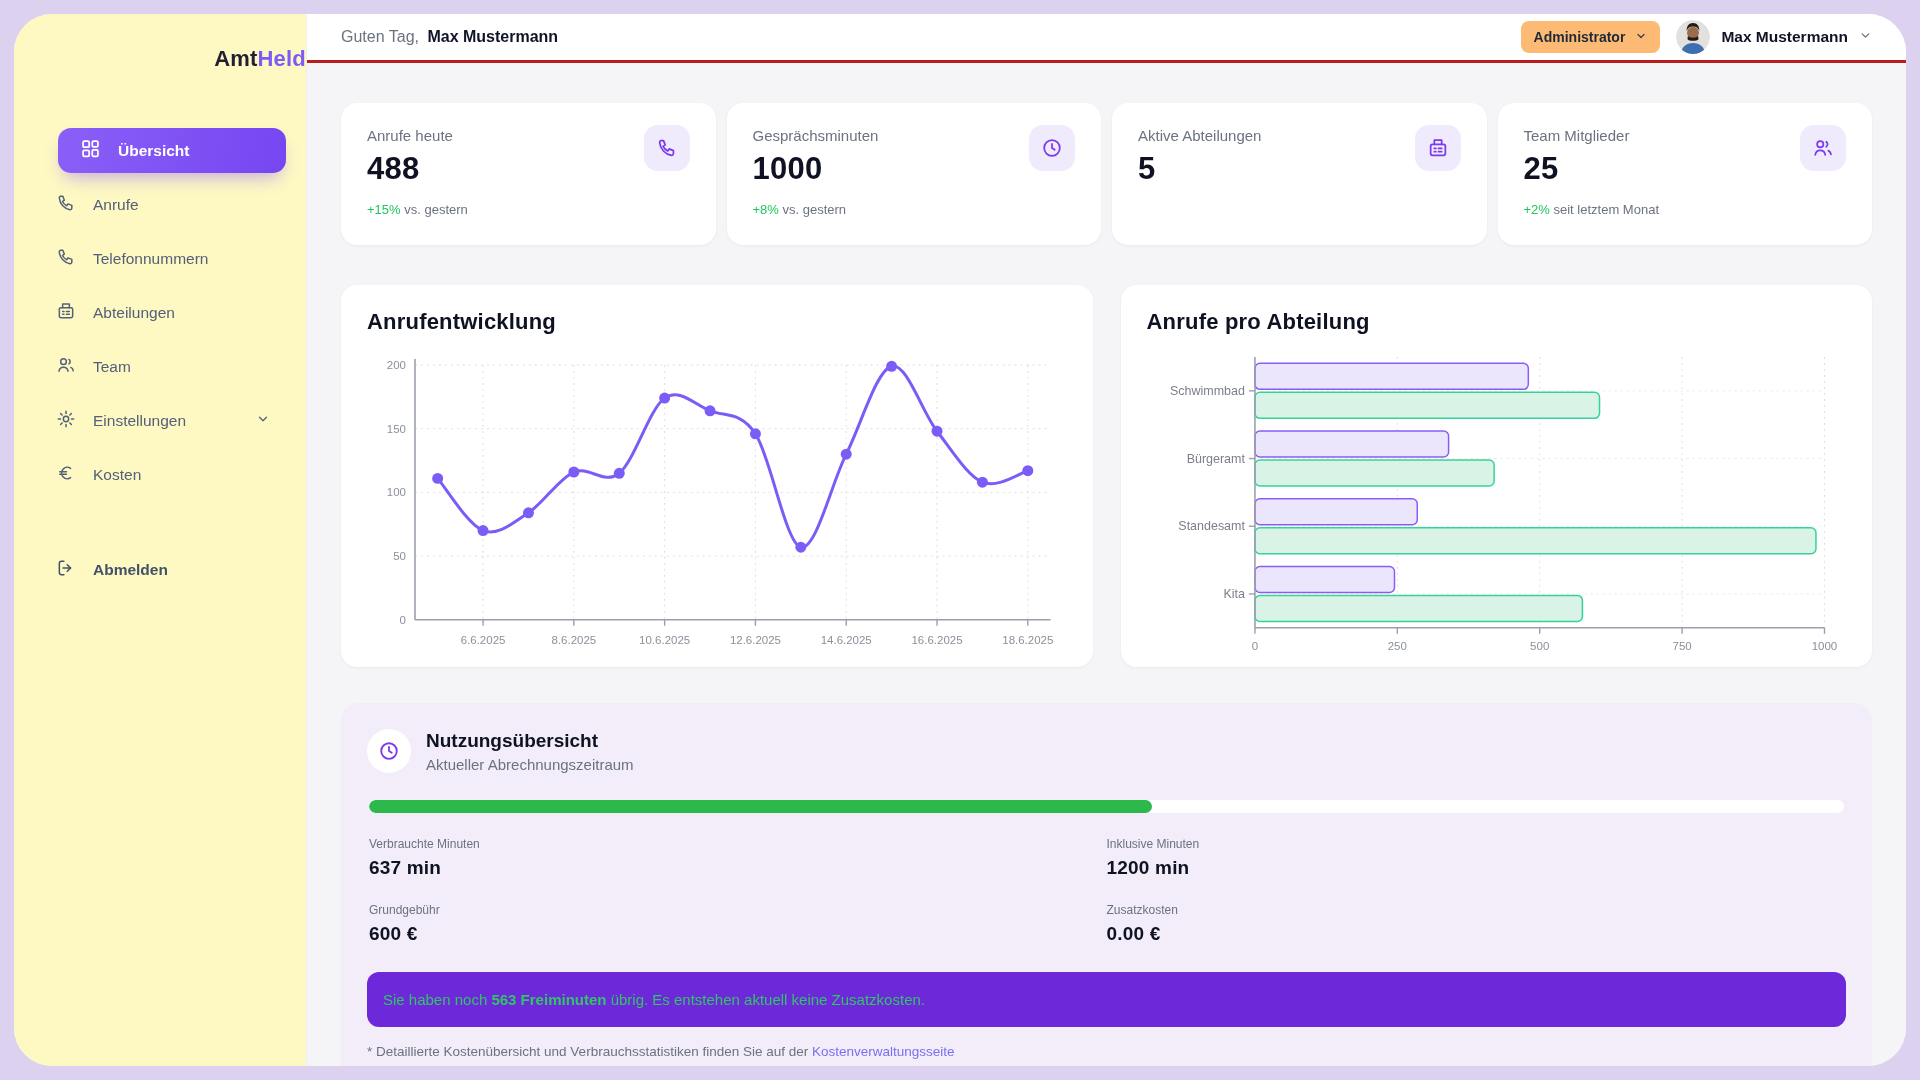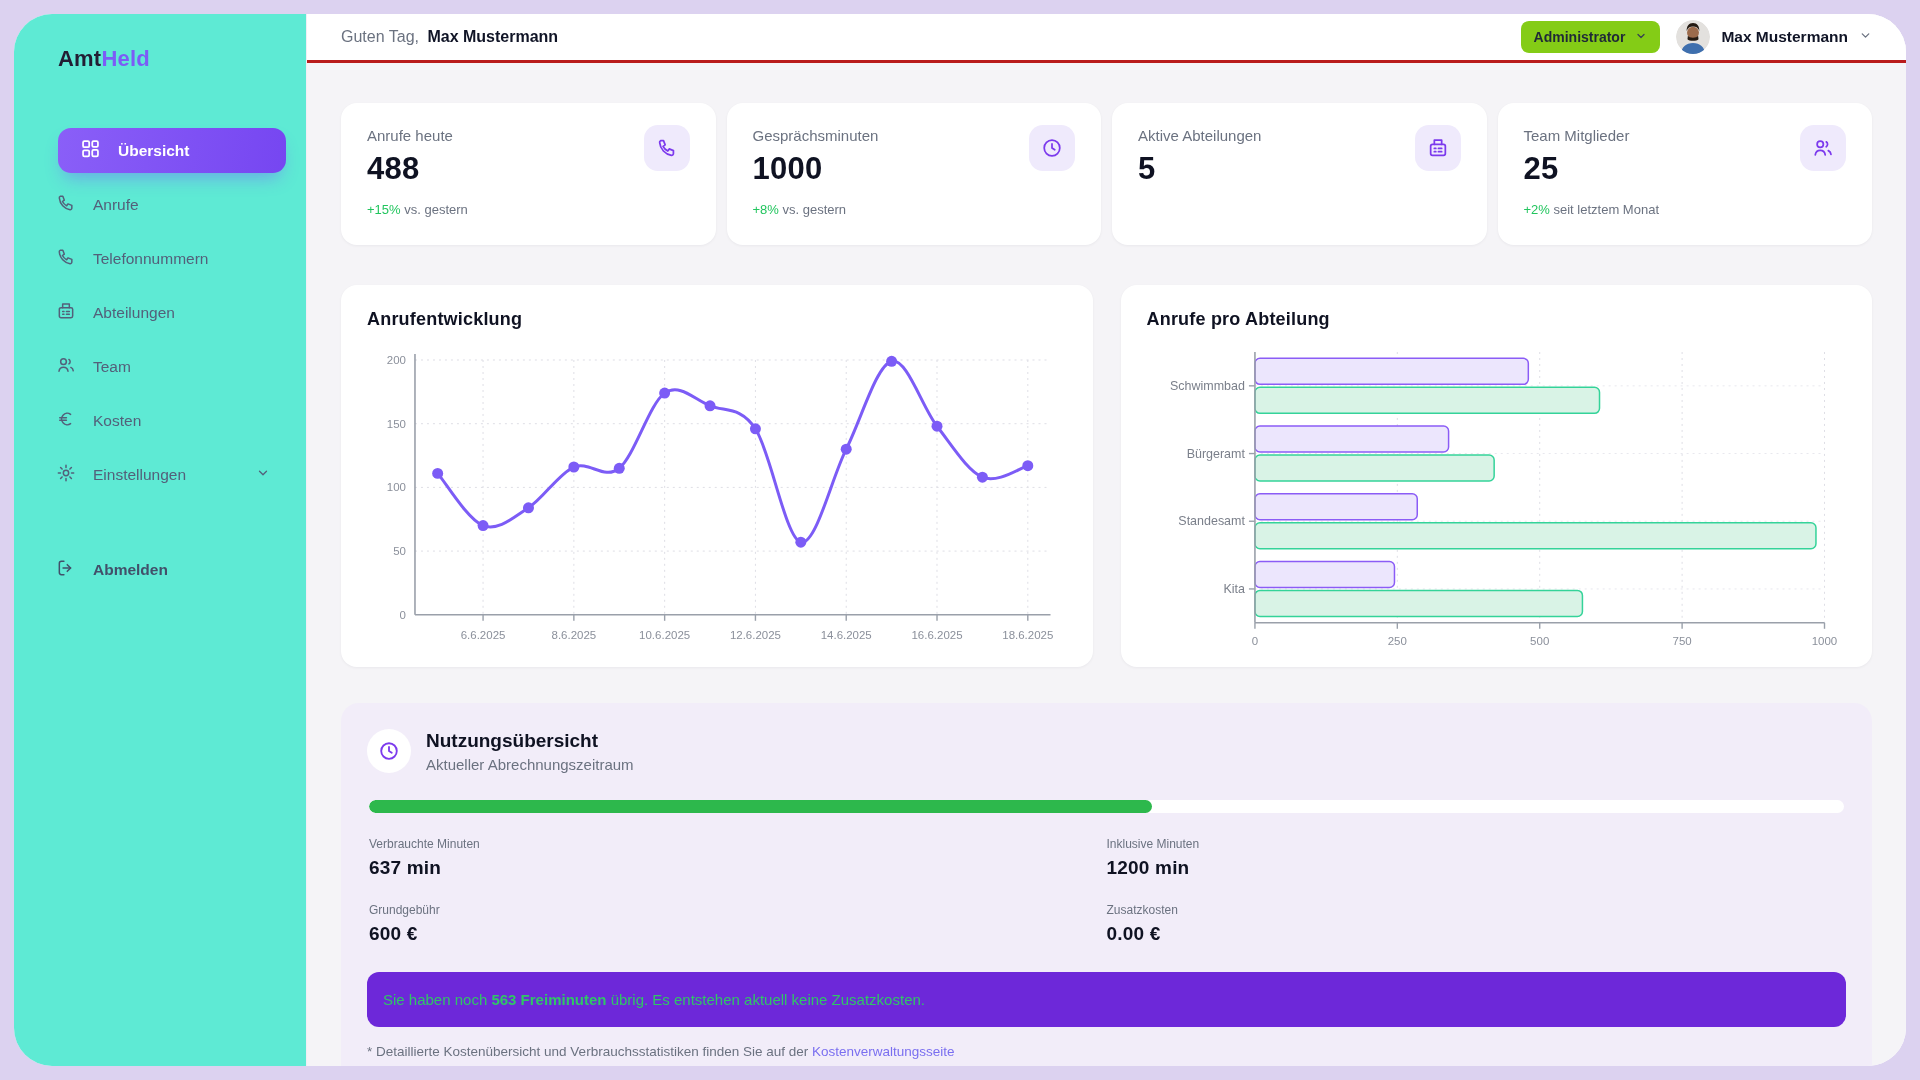--- a/index.html
+++ b/index.html
@@ -2,41 +2,41 @@
 <html><head>
 <meta charset="utf-8">
 <style>
   * { margin:0; padding:0; box-sizing:border-box; }
   html,body { width:1920px; height:1080px; overflow:hidden; }
   body { background:#dcd2f0; font-family:"Liberation Sans", sans-serif; color:#0f1222; }
 
   .frame { position:absolute; inset:14px; background:#fff; border-radius:38px; display:flex; overflow:hidden; }
 
   
-  .sidebar { width:293px; flex-shrink:0; background:#5eead4; border-right:1px solid #f0eef5; display:flex; flex-direction:column; }
+  .sidebar { width:293px; flex-shrink:0; background:#fef9c3; border-right:1px solid #f0eef5; display:flex; flex-direction:column;text-align:right; }
   .logo { padding:32px 0 0 44px; font-size:22px; font-weight:600; letter-spacing:.2px; }
   .logo .amt { color:#221e33; }
   .logo .held { color:#7c5cf6; }
   nav { margin-top:56px; }
   .nav-item { display:flex; align-items:center; gap:17px; height:45px; margin:0 20px 9px 20px; padding:0 16px 0 22px;
               border-radius:13px; color:#53607a; font-size:15.5px; font-weight:500; cursor:pointer; }
   .nav-item svg { flex-shrink:0; }
   .nav-item.active { background:linear-gradient(100deg,#8a5ff8 0%,#7646f1 100%); color:#fff; font-weight:600;
                      box-shadow:0 10px 18px -6px rgba(124,77,255,.45);margin-left:44px; }
   .nav-item .spacer { flex:1; }
   .nav-item.logout { margin-top:50px; font-weight:600; color:#42506a; }
 
   
   .main { flex:1; display:flex; flex-direction:column; background:#f5f4f7; min-width:0; }
   .topbar { height:49px; background:#fff; border-bottom:3px solid #b91c1c; display:flex; align-items:center;
             justify-content:space-between; padding:0 34px; flex-shrink:0; }
   .greeting { font-size:16px; color:#6b7280; }
   .greeting b { color:#101426; font-weight:700; margin-left:4px; }
   .top-right { display:flex; align-items:center; gap:16px; }
-  .role-select { display:flex; align-items:center; gap:10px; background:#84cc16; border-radius:8px; padding:8px 13px;
+  .role-select { display:flex; align-items:center; gap:10px; background:#fdba74; border-radius:8px; padding:8px 13px;
                  font-size:14px; font-weight:600; color:#1f2937; cursor:pointer; }
   .user-chip { display:flex; align-items:center; gap:11px; cursor:pointer; }
   .avatar { width:34px; height:34px; border-radius:50%; overflow:hidden; flex-shrink:0; }
   .user-name { font-size:15.5px; font-weight:700; color:#101426; }
 
   .content { flex:1; padding:24px 34px; overflow:hidden; }
 
   
   .stats { display:grid; grid-template-columns:repeat(4,1fr); gap:11px; margin-top:16px; }
   .stat-card { position:relative; background:#fff; border-radius:16px; padding:24px 26px; min-height:142px;
@@ -44,21 +44,21 @@
   .stat-title { font-size:15px; color:#6b7280; }
   .stat-value { font-size:31px; font-weight:800; color:#0f1222; margin-top:7px; letter-spacing:.3px; }
   .stat-delta { font-size:13px; color:#6b7280; margin-top:15px; }
   .green { color:#22c55e; }
   .icon-tile { position:absolute; top:22px; right:26px; width:46px; height:46px; border-radius:14px;
                background:#efeafc; color:#7c3aed; display:flex; align-items:center; justify-content:center; }
 
   
   .charts { display:grid; grid-template-columns:1fr 1fr; gap:28px; margin-top:40px; }
   .chart-card { background:#fff; border-radius:16px; padding:24px 26px; height:382px; box-shadow:0 1px 3px rgba(17,12,46,.05); }
-  .chart-title { font-size:18px; font-weight:800; color:#0f1222; letter-spacing:.2px; }
+  .chart-title { font-size:22px; font-weight:800; color:#0f1222; letter-spacing:.2px; }
   .chart-box { margin-top:14px; }
   .chart-box svg { width:100%; height:auto; display:block; }
 
   
   .usage { margin-top:36px; background:#f2edf9; border-radius:18px; padding:26px; }
   .usage-head { display:flex; align-items:center; gap:15px; }
   .usage-icon { width:44px; height:44px; border-radius:50%; background:#fff; color:#7c3aed; display:flex;
                 align-items:center; justify-content:center; }
   .usage-title { font-size:19px; font-weight:800; }
   .usage-sub { font-size:15px; color:#6b7280; margin-top:4px; }
@@ -126,40 +126,40 @@
               <path d="M3.6 19.5c.4-3 2.6-4.8 5.4-4.8s5 1.8 5.4 4.8"></path>
               <path d="M15.5 5.3a3.2 3.2 0 0 1 0 5.4"></path>
               <path d="M17.8 14.9c1.7.8 2.7 2.2 2.9 4.1"></path>
             </svg>
         </span>
         <span>Team</span>
       </div>
       <div class="nav-item">
         <span>
           <svg width="20" height="20" viewBox="0 0 24 24" fill="none" stroke="currentColor" stroke-width="1.8" stroke-linecap="round" stroke-linejoin="round">
+              <circle cx="12" cy="12" r="3.2"></circle>
+              <path d="M12 2.8v2.6M12 18.6v2.6M2.8 12h2.6M18.6 12h2.6M5.5 5.5l1.8 1.8M16.7 16.7l1.8 1.8M5.5 18.5l1.8-1.8M16.7 7.3l1.8-1.8"></path>
+            </svg>
+        </span>
+        <span>Einstellungen</span>
+        <span class="spacer"></span>
+        <span>
+          <svg width="14" height="14" viewBox="0 0 24 24" fill="none" stroke="currentColor" stroke-width="2.2" stroke-linecap="round" stroke-linejoin="round">
+              <path d="M6 9l6 6 6-6"></path>
+            </svg>
+        </span>
+      </div>
+      <div class="nav-item">
+        <span>
+          <svg width="20" height="20" viewBox="0 0 24 24" fill="none" stroke="currentColor" stroke-width="1.8" stroke-linecap="round" stroke-linejoin="round">
               <path d="M17.5 6.5a6.8 6.8 0 1 0 0 11"></path>
               <path d="M4.5 10.5h8M4.5 13.5h8"></path>
             </svg>
         </span>
         <span>Kosten</span>
-      </div>
-      <div class="nav-item">
-        <span>
-          <svg width="20" height="20" viewBox="0 0 24 24" fill="none" stroke="currentColor" stroke-width="1.8" stroke-linecap="round" stroke-linejoin="round">
-              <circle cx="12" cy="12" r="3.2"></circle>
-              <path d="M12 2.8v2.6M12 18.6v2.6M2.8 12h2.6M18.6 12h2.6M5.5 5.5l1.8 1.8M16.7 16.7l1.8 1.8M5.5 18.5l1.8-1.8M16.7 7.3l1.8-1.8"></path>
-            </svg>
-        </span>
-        <span>Einstellungen</span>
-        <span class="spacer"></span>
-        <span>
-          <svg width="14" height="14" viewBox="0 0 24 24" fill="none" stroke="currentColor" stroke-width="2.2" stroke-linecap="round" stroke-linejoin="round">
-              <path d="M6 9l6 6 6-6"></path>
-            </svg>
-        </span>
       </div>
       <div class="nav-item logout">
         <span>
           <svg width="20" height="20" viewBox="0 0 24 24" fill="none" stroke="currentColor" stroke-width="1.8" stroke-linecap="round" stroke-linejoin="round">
               <path d="M9.5 4H6.5A2.5 2.5 0 0 0 4 6.5v11A2.5 2.5 0 0 0 6.5 20h3"></path>
               <path d="M13.5 8l4 4-4 4"></path>
               <path d="M17.5 12H8.5"></path>
             </svg>
         </span>
         <span>Abmelden</span>

